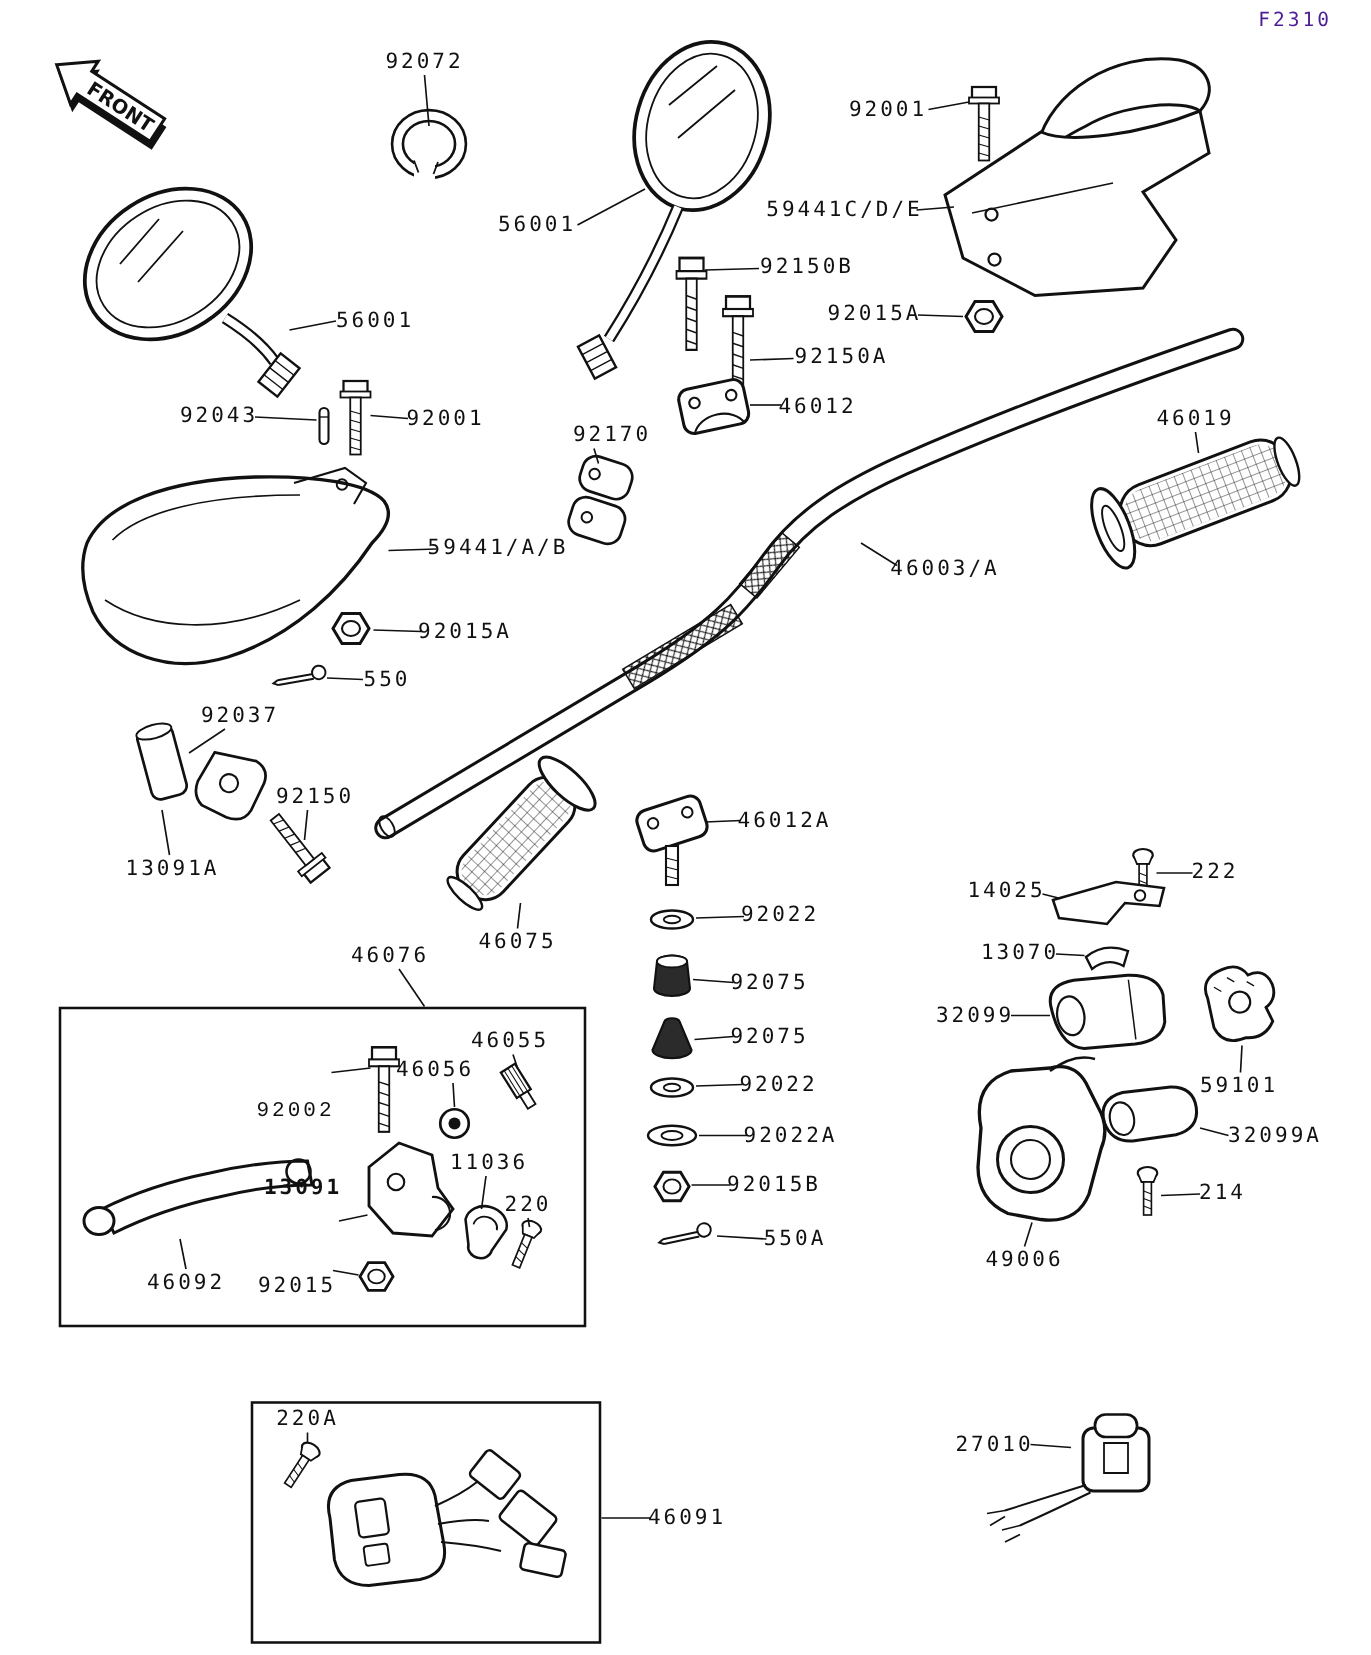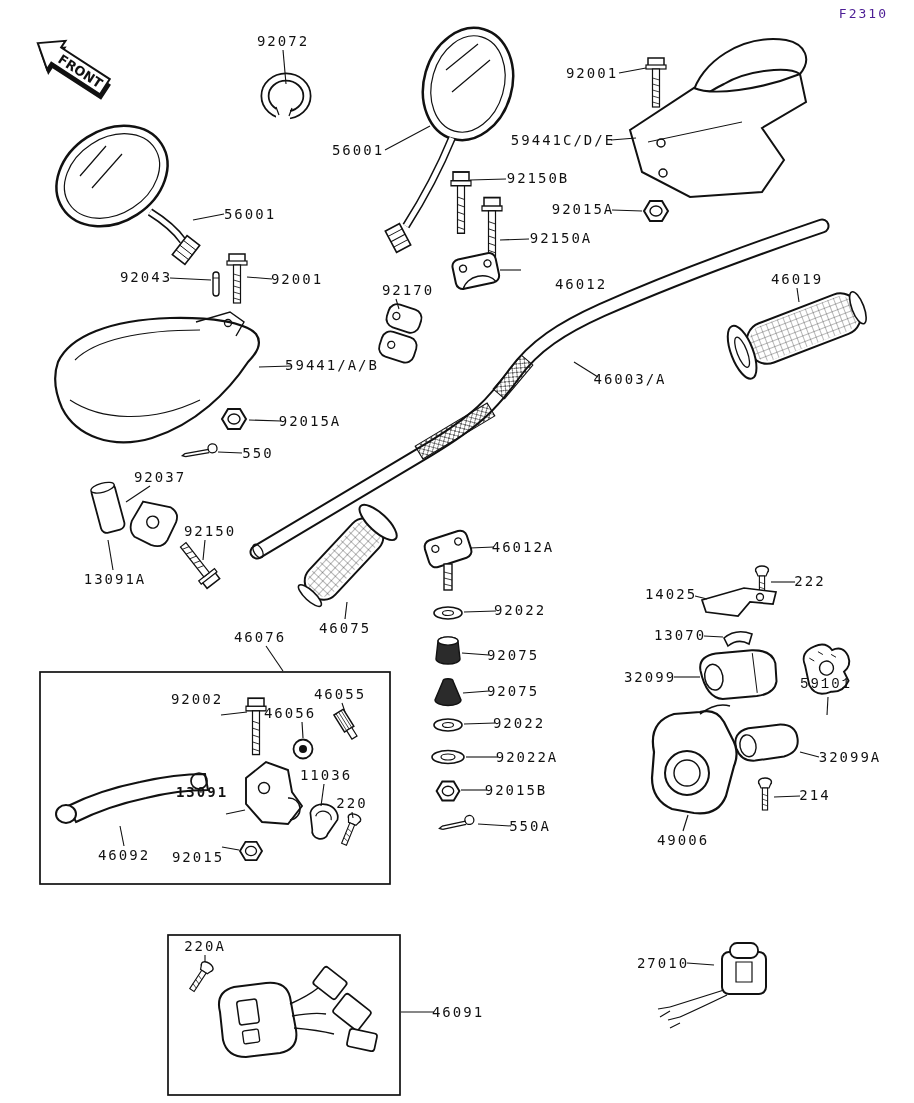--- a/index.html
+++ b/index.html
@@ -340,21 +340,21 @@
 
   <div class="labels">
       <div class="part-label" style="left: 283px; top: 41px;">92072</div>
       <div class="part-label" style="left: 592px; top: 73px;">92001</div>
       <div class="part-label" style="left: 358px; top: 150px;">56001</div>
       <div class="part-label" style="left: 563px; top: 140px;">59441C/D/E</div>
       <div class="part-label" style="left: 538px; top: 178px;">92150B</div>
       <div class="part-label" style="left: 583px; top: 209px;">92015A</div>
       <div class="part-label" style="left: 561px; top: 238px;">92150A</div>
       <div class="part-label" style="left: 250px; top: 214px;">56001</div>
-      <div class="part-label" style="left: 545px; top: 284px; margin-left: 36px;">46012</div>
+      <div class="part-label" style="left: 545px; top: 271px;">46012</div>
       <div class="part-label" style="left: 146px; top: 277px;">92043</div>
       <div class="part-label" style="left: 297px; top: 279px;">92001</div>
       <div class="part-label" style="left: 408px; top: 290px; text-align: center;">92170</div>
       <div class="part-label" style="left: 797px; top: 279px;">46019</div>
       <div class="part-label" style="left: 332px; top: 365px;">59441/A/B</div>
       <div class="part-label" style="left: 630px; top: 379px;">46003/A</div>
       <div class="part-label" style="left: 310px; top: 421px;">92015A</div>
       <div class="part-label" style="left: 258px; top: 453px;">550</div>
       <div class="part-label" style="left: 160px; top: 477px;">92037</div>
       <div class="part-label" style="left: 210px; top: 531px;">92150</div>
@@ -363,24 +363,24 @@
       <div class="part-label" style="left: 345px; top: 628px;">46075</div>
       <div class="part-label" style="left: 260px; top: 637px;">46076</div>
       <div class="part-label" style="left: 520px; top: 610px;">92022</div>
       <div class="part-label" style="left: 810px; top: 581px;">222</div>
       <div class="part-label" style="left: 671px; top: 594px;">14025</div>
       <div class="part-label" style="left: 513px; top: 655px;">92075</div>
       <div class="part-label" style="left: 680px; top: 635px;">13070</div>
       <div class="part-label" style="left: 650px; top: 677px;">32099</div>
       <div class="part-label" style="left: 513px; top: 691px;">92075</div>
       <div class="part-label" style="left: 340px; top: 694px;">46055</div>
-      <div class="part-label" style="left: 197px; top: 699px;">92002</div>
+      <div class="part-label" style="left: 197px; top: 741px; font-family: Liberation Mono, monospace;">92002</div>
       <div class="part-label" style="left: 290px; top: 713px;">46056</div>
       <div class="part-label" style="left: 519px; top: 723px;">92022</div>
-      <div class="part-label" style="left: 826px; top: 684px; font-family: Liberation Mono, monospace;">59101</div>
+      <div class="part-label" style="left: 826px; top: 724px;">59101</div>
       <div class="part-label" style="left: 527px; top: 757px;">92022A</div>
       <div class="part-label" style="left: 850px; top: 757px;">32099A</div>
       <div class="part-label" style="left: 326px; top: 775px;">11036</div>
       <div class="part-label" style="left: 516px; top: 790px;">92015B</div>
       <div class="part-label" style="left: 352px; top: 803px;">220</div>
       <div class="part-label" style="left: 815px; top: 795px;">214</div>
       <div class="part-label" style="left: 202px; top: 792px; font-weight: bold;">13091</div>
       <div class="part-label" style="left: 530px; top: 826px;">550A</div>
       <div class="part-label" style="left: 198px; top: 845px; margin-top: 12px;">92015</div>
       <div class="part-label" style="left: 124px; top: 855px;">46092</div>

